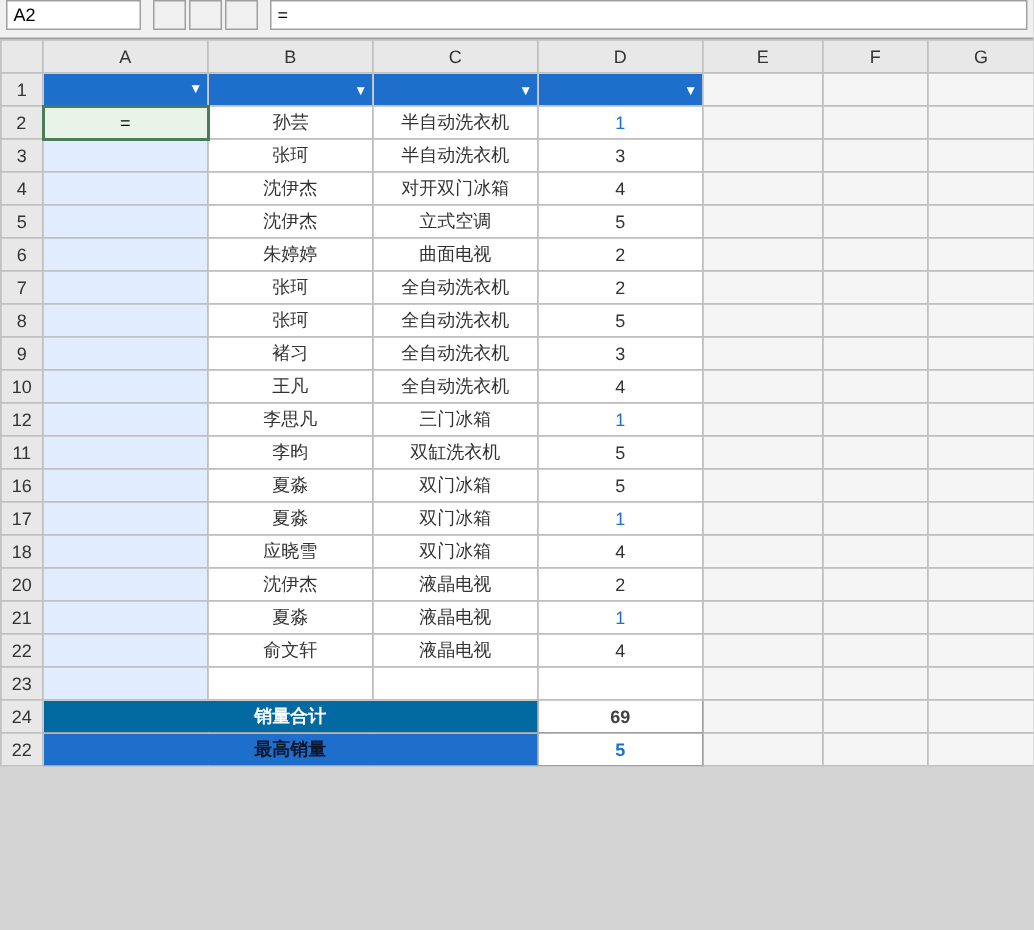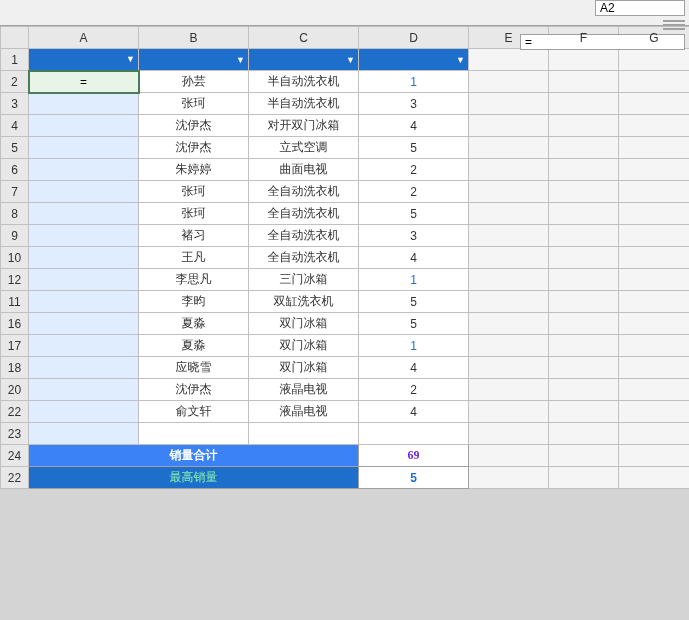--- a/index.html
+++ b/index.html
@@ -7,27 +7,26 @@
       font-family: 'Microsoft YaHei', SimSun, Arial, sans-serif;
       font-size: 12px;
       background: #d4d4d4;
       width: 689px;
       height: 620px;
       overflow: hidden;
     }
 
     .formula-bar {
       display: flex;
-      align-items: flex-end;
+      align-items: flex-start;
       height: 26px;
       background: #f0f0f0;
       border-bottom: 1px solid #a0a0a0;
       padding: 0 4px;
       gap: 2px;
-      flex-direction: column;
     }
 
     .name-box {
       width: 90px;
       height: 20px;
       border: 1px solid #a0a0a0;
       background: white;
       padding: 0 4px;
       font-size: 12px;
       display: flex;
@@ -341,20 +340,30 @@
           <td class="row-num">20</td>
           <td class="data-cell col-a-highlight"></td>
           <td class="data-cell">沈伊杰</td>
           <td class="data-cell">液晶电视</td>
           <td class="data-cell">2</td>
           <td class="right-col"></td>
           <td class="right-col"></td>
           <td class="right-col"></td>
         </tr>
         <tr>
+          <td class="row-num">21</td>
+          <td class="data-cell col-a-highlight"></td>
+          <td class="data-cell">夏淼</td>
+          <td class="data-cell">液晶电视</td>
+          <td class="data-cell cell-blue">1</td>
+          <td class="right-col"></td>
+          <td class="right-col"></td>
+          <td class="right-col"></td>
+        </tr>
+        <tr>
           <td class="row-num">22</td>
           <td class="data-cell col-a-highlight"></td>
           <td class="data-cell">俞文轩</td>
           <td class="data-cell">液晶电视</td>
           <td class="data-cell">4</td>
           <td class="right-col"></td>
           <td class="right-col"></td>
           <td class="right-col"></td>
         </tr>
         <tr>
@@ -362,29 +371,29 @@
   <td class="data-cell col-a-highlight"></td>
   <td class="data-cell"></td>
   <td class="data-cell"></td>
   <td class="data-cell"></td>
   <td class="right-col"></td>
   <td class="right-col"></td>
   <td class="right-col"></td>
 </tr>
         <tr>
   <td class="row-num">24</td>
-  <td colspan="3" style="background:#3b82f6; color:white; font-weight:bold; text-align:center; border:1px solid #a0a0a0;">销量合计</td>
-  <td style="background:white; color:#6d28d9; font-weight:bold; text-align:center; border:1px solid #a0a0a0;font-family:Liberation Serif, serif;">69</td>
+  <td colspan="3" style="background:#0369a1; color:white; font-weight:bold; text-align:center; border:1px solid #a0a0a0;">销量合计</td>
+  <td style="background:white; color:#404040; font-weight:bold; text-align:center; border:1px solid #a0a0a0;">69</td>
   <td class="right-col"></td>
   <td class="right-col"></td>
   <td class="right-col"></td>
 </tr>
         <tr>
   <td class="row-num">22</td>
-  <td colspan="3" style="background:#1e6fcc; color:#86efac; font-weight:normal; text-align:center; border:1px solid #a0a0a0;">最高销量</td>
+  <td colspan="3" style="background:#1e6fcc; color:#0f172a; font-weight:bold; text-align:center; border:1px solid #a0a0a0;">最高销量</td>
   <td style="background:white; color:#1e6fcc; font-weight:bold; text-align:center; border:1px solid #a0a0a0;">5</td>
   <td class="right-col"></td>
   <td class="right-col"></td>
   <td class="right-col"></td>
 </tr>
       </tbody>
   </table>
 </div>
 
 </body></html>

